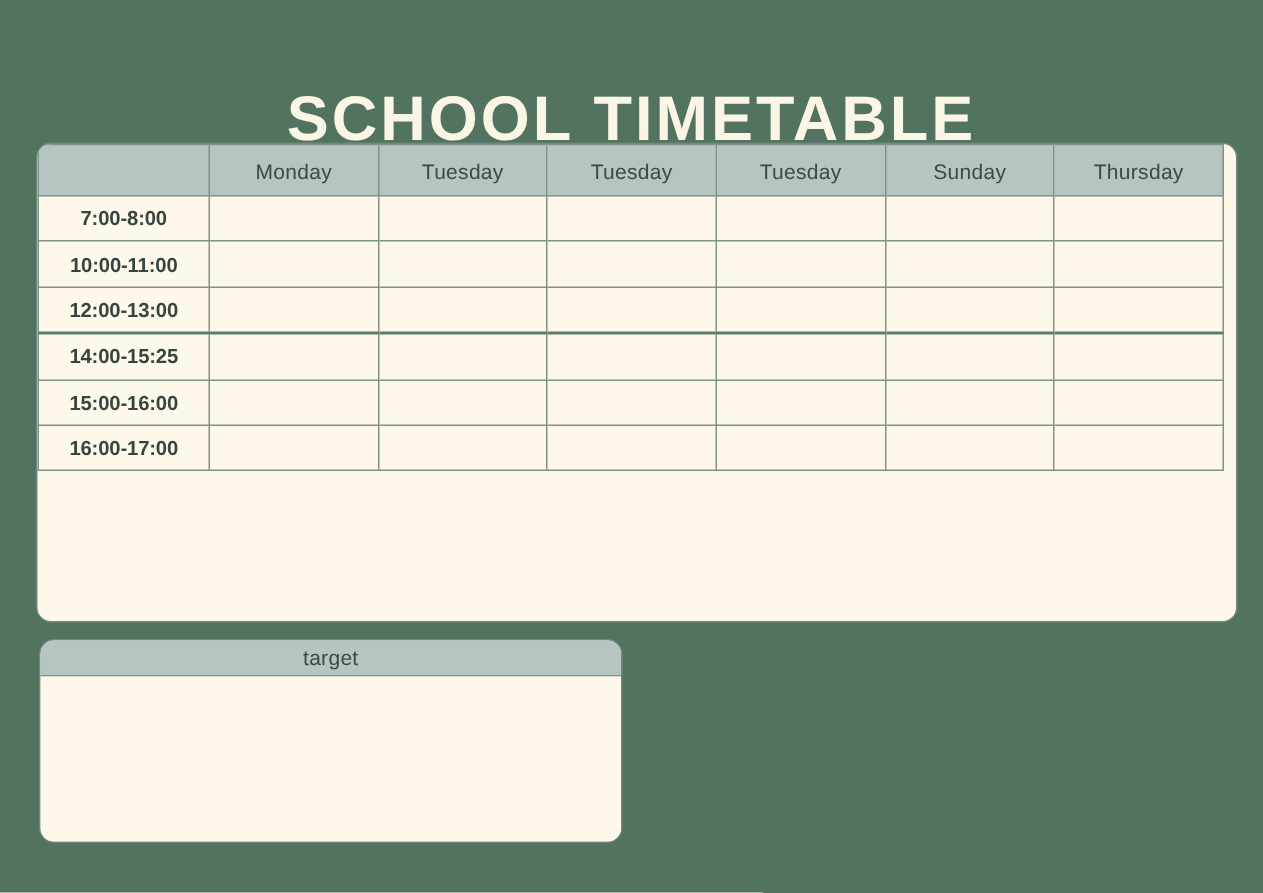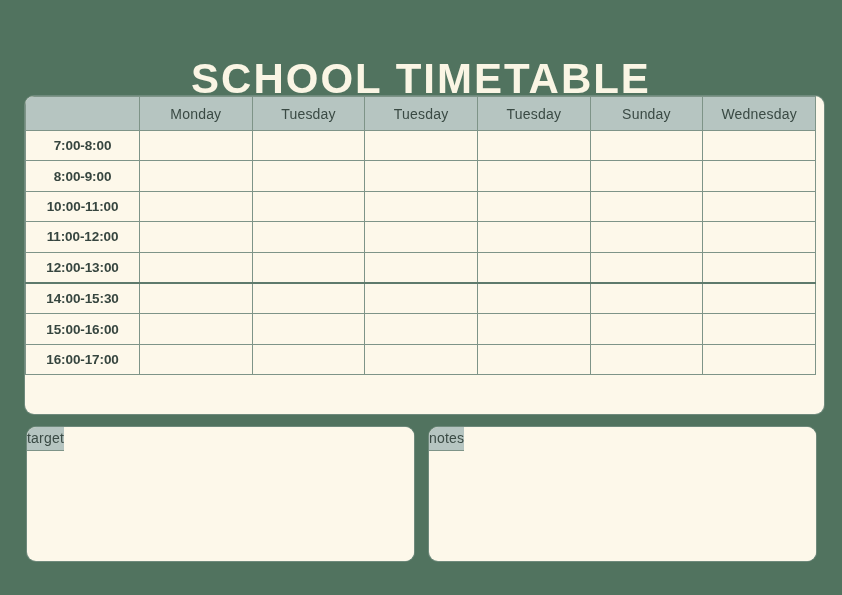--- a/index.html
+++ b/index.html
@@ -96,21 +96,21 @@
     justify-content: space-between;
   }
   .panel {
     width: 387px;
     height: 134px;
     border-radius: 9px;
     overflow: hidden;
     background: #fdf8ea;
     box-shadow: 0 0 0 1px #6f8a7c;
     display: flex;
-    flex-direction: row;
+    flex-direction: column;
   }
   .panel-header {
     height: 23px;
     line-height: 23px;
     background: #b6c5c1;
     border-bottom: 1px solid #7e9488;
     text-align: center;
     font-size: 14px;
     color: #3a4a44;
     letter-spacing: 0.2px;
@@ -128,71 +128,53 @@
 <div class="timetable-wrap">
   <table class="timetable">
     <thead>
       <tr id="header-row">
         <th class="col-time"></th>
       <th class="day-col-header">Monday</th>
           <th class="day-col-header">Tuesday</th>
           <th class="day-col-header">Tuesday</th>
           <th class="day-col-header">Tuesday</th>
           <th class="day-col-header">Sunday</th>
-          <th class="day-col-header">Wednesday</th>
+          <th class="day-col-header">Thursday</th>
         </tr>
     </thead>
     <tbody id="timetable-body">
     <tr>
           <td class="col-time">7:00-8:00</td>
           <td class="day-cell"></td>
           <td class="day-cell"></td>
           <td class="day-cell"></td>
           <td class="day-cell"></td>
           <td class="day-cell"></td>
           <td class="day-cell"></td>
         </tr>
         <tr>
-          <td class="col-time">8:00-9:00</td>
-          <td class="day-cell"></td>
-          <td class="day-cell"></td>
-          <td class="day-cell"></td>
-          <td class="day-cell"></td>
-          <td class="day-cell"></td>
-          <td class="day-cell"></td>
-        </tr>
-        <tr>
           <td class="col-time">10:00-11:00</td>
-          <td class="day-cell"></td>
-          <td class="day-cell"></td>
-          <td class="day-cell"></td>
-          <td class="day-cell"></td>
-          <td class="day-cell"></td>
-          <td class="day-cell"></td>
-        </tr>
-        <tr>
-          <td class="col-time">11:00-12:00</td>
           <td class="day-cell"></td>
           <td class="day-cell"></td>
           <td class="day-cell"></td>
           <td class="day-cell"></td>
           <td class="day-cell"></td>
           <td class="day-cell"></td>
         </tr>
         <tr class="session-break">
           <td class="col-time">12:00-13:00</td>
           <td class="day-cell"></td>
           <td class="day-cell"></td>
           <td class="day-cell"></td>
           <td class="day-cell"></td>
           <td class="day-cell"></td>
           <td class="day-cell"></td>
         </tr>
         <tr>
-          <td class="col-time">14:00-15:30</td>
+          <td class="col-time">14:00-15:25</td>
           <td class="day-cell"></td>
           <td class="day-cell"></td>
           <td class="day-cell"></td>
           <td class="day-cell"></td>
           <td class="day-cell"></td>
           <td class="day-cell"></td>
         </tr>
         <tr>
           <td class="col-time">15:00-16:00</td>
           <td class="day-cell"></td>
@@ -215,18 +197,14 @@
   </table>
 </div>
 
 <div class="panels">
 
   <div class="panel">
     <div class="panel-header">target</div>
     <div class="panel-body"></div>
   </div>
 
-  <div class="panel">
-    <div class="panel-header">notes</div>
-    <div class="panel-body"></div>
-  </div>
 
 </div>
 
 </body></html>

